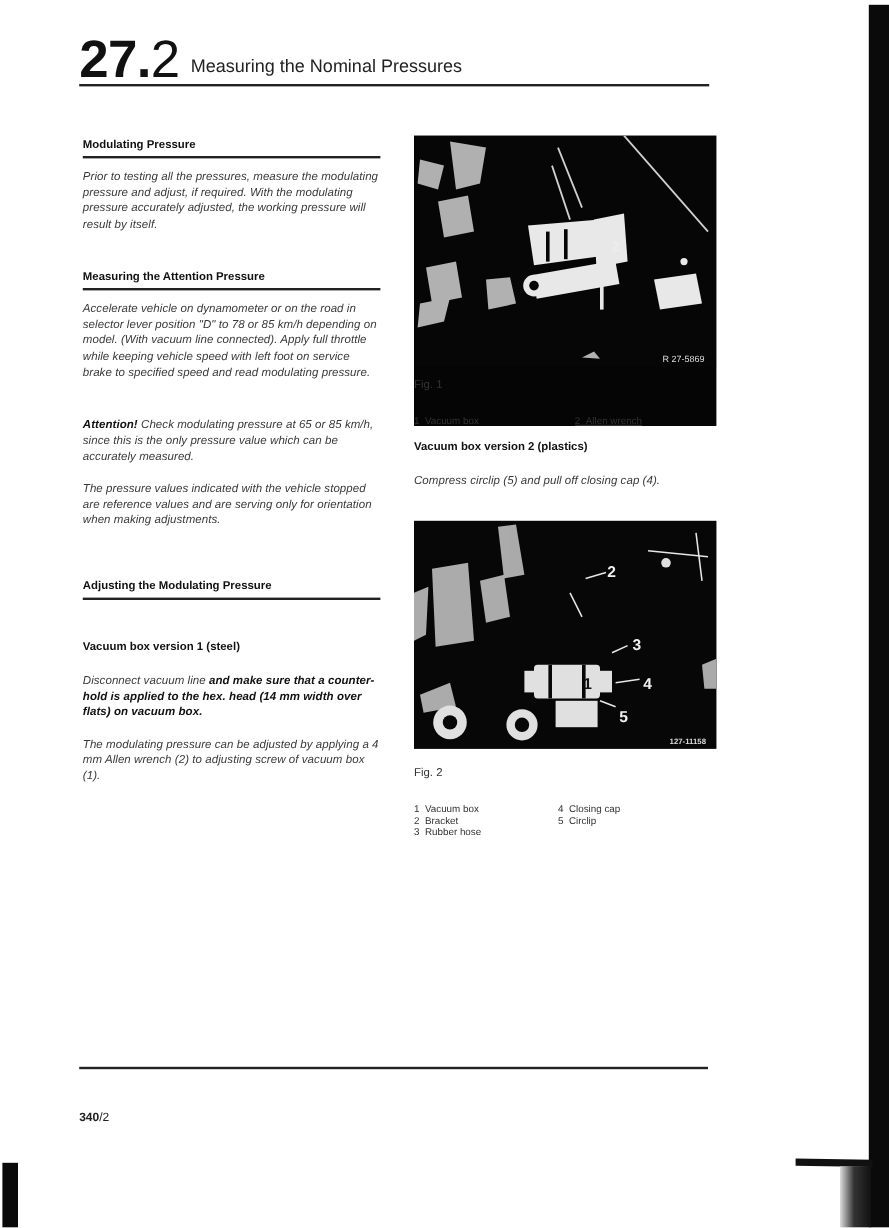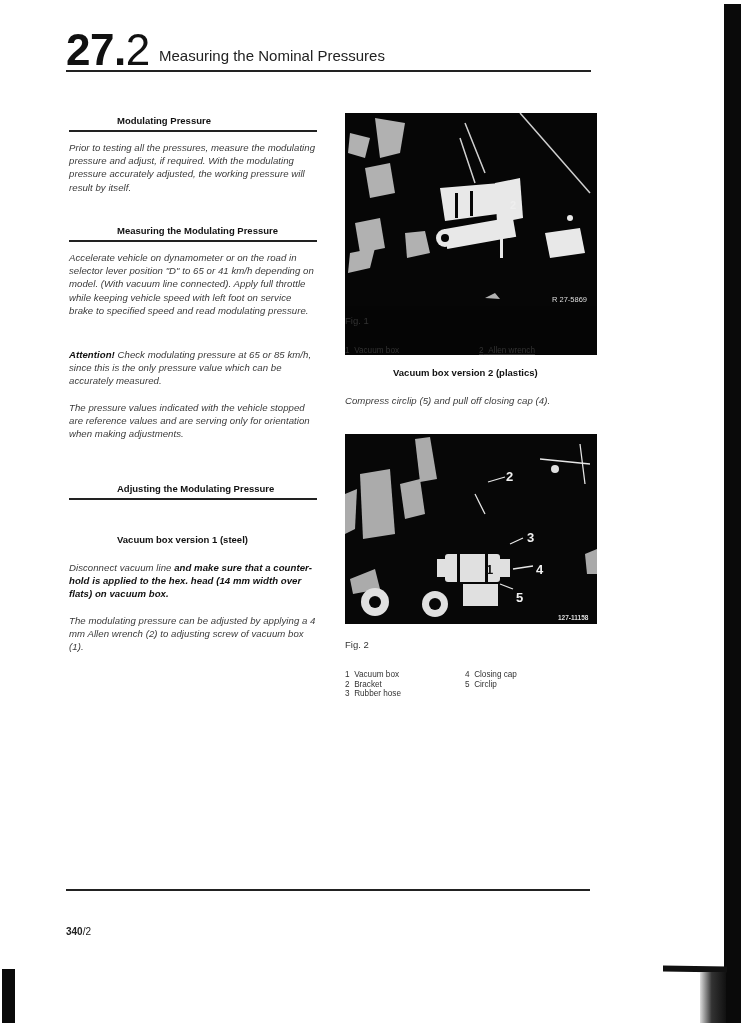--- a/index.html
+++ b/index.html
@@ -12,21 +12,21 @@
 
   
   .sec-num { left: 66px; top: 28px; font-size: 44px; font-weight: bold; letter-spacing: -0.5px; color: #111; line-height: 1; }
   .sec-num .dot { font-weight: bold; }
   .sec-num .minor { font-weight: normal; }
   .sec-title { left: 159px; top: 48px; font-size: 15px; color: #222; line-height: 1; }
   .head-rule { left: 66px; top: 70px; width: 525px; height: 2px; background: #222; }
 
   
   .col-left { left: 69px; width: 248px; }
-  .h-sub { font-size: 9.5px; font-weight: bold; color: #111; line-height: 1; margin-left: 48px; }
+  .h-sub { font-size: 9.5px; font-weight: bold; color: #111; line-height: 1; }
   .h-rule { height: 1.5px; background: #222; width: 248px; }
   .para { font-size: 9.6px; line-height: 13.2px; color: #3a3a3a; letter-spacing: 0.05px; font-style: italic; }
   .para b { color: #111; }
   .photo { background: #050505; overflow: hidden; }
   .photo svg { display: block; }
   .fig-label { font-size: 9.5px; color: #333; line-height: 1; }
   .legend { font-size: 8.2px; color: #333; line-height: 9.6px; margin-top: 16px; }
 
   
   .foot-rule { left: 66px; top: 889px; width: 524px; height: 1.5px; background: #222; }
@@ -45,23 +45,23 @@
 <div class="abs sec-num">
   <span>27</span><span class="dot">.</span><span class="minor">2</span>
 </div>
 <div class="abs sec-title">Measuring the Nominal Pressures</div>
 <div class="abs head-rule"></div>
 
 <div class="abs col-left h-sub" style="top:116px;">Modulating Pressure</div>
 <div class="abs col-left h-rule" style="top:130px;"></div>
 <div class="abs col-left para" style="top:141px;">Prior to testing all the pressures, measure the modulating pressure and adjust, if required. With the modulating pressure accurately adjusted, the working pressure will result by itself.</div>
 
-<div class="abs col-left h-sub" style="top:226px;">Measuring the Modulating Pressure</div>
+<div class="abs col-left h-sub" style="top:226px;">Measuring the Attention Pressure</div>
 <div class="abs col-left h-rule" style="top:240px;"></div>
-<div class="abs col-left para" style="top:251px;">Accelerate vehicle on dynamometer or on the road in selector lever position "D" to 65 or 41 km/h depending on model. (With vacuum line connected). Apply full throttle while keeping vehicle speed with left foot on service brake to specified speed and read modulating pressure.</div>
+<div class="abs col-left para" style="top:251px;">Accelerate vehicle on dynamometer or on the road in selector lever position "D" to 78 or 85 km/h depending on model. (With vacuum line connected). Apply full throttle while keeping vehicle speed with left foot on service brake to specified speed and read modulating pressure.</div>
 
 <div class="abs col-left para" style="top:348px;">
   <b>Attention!</b><span> Check modulating pressure at 65 or 85 km/h, since this is the only pressure value which can be accurately measured.</span>
 </div>
 
 <div class="abs col-left para" style="top:401px;">The pressure values indicated with the vehicle stopped are reference values and are serving only for orientation when making adjustments.</div>
 
 <div class="abs col-left h-sub" style="top:484px;">Adjusting the Modulating Pressure</div>
 <div class="abs col-left h-rule" style="top:498px;"></div>
 

